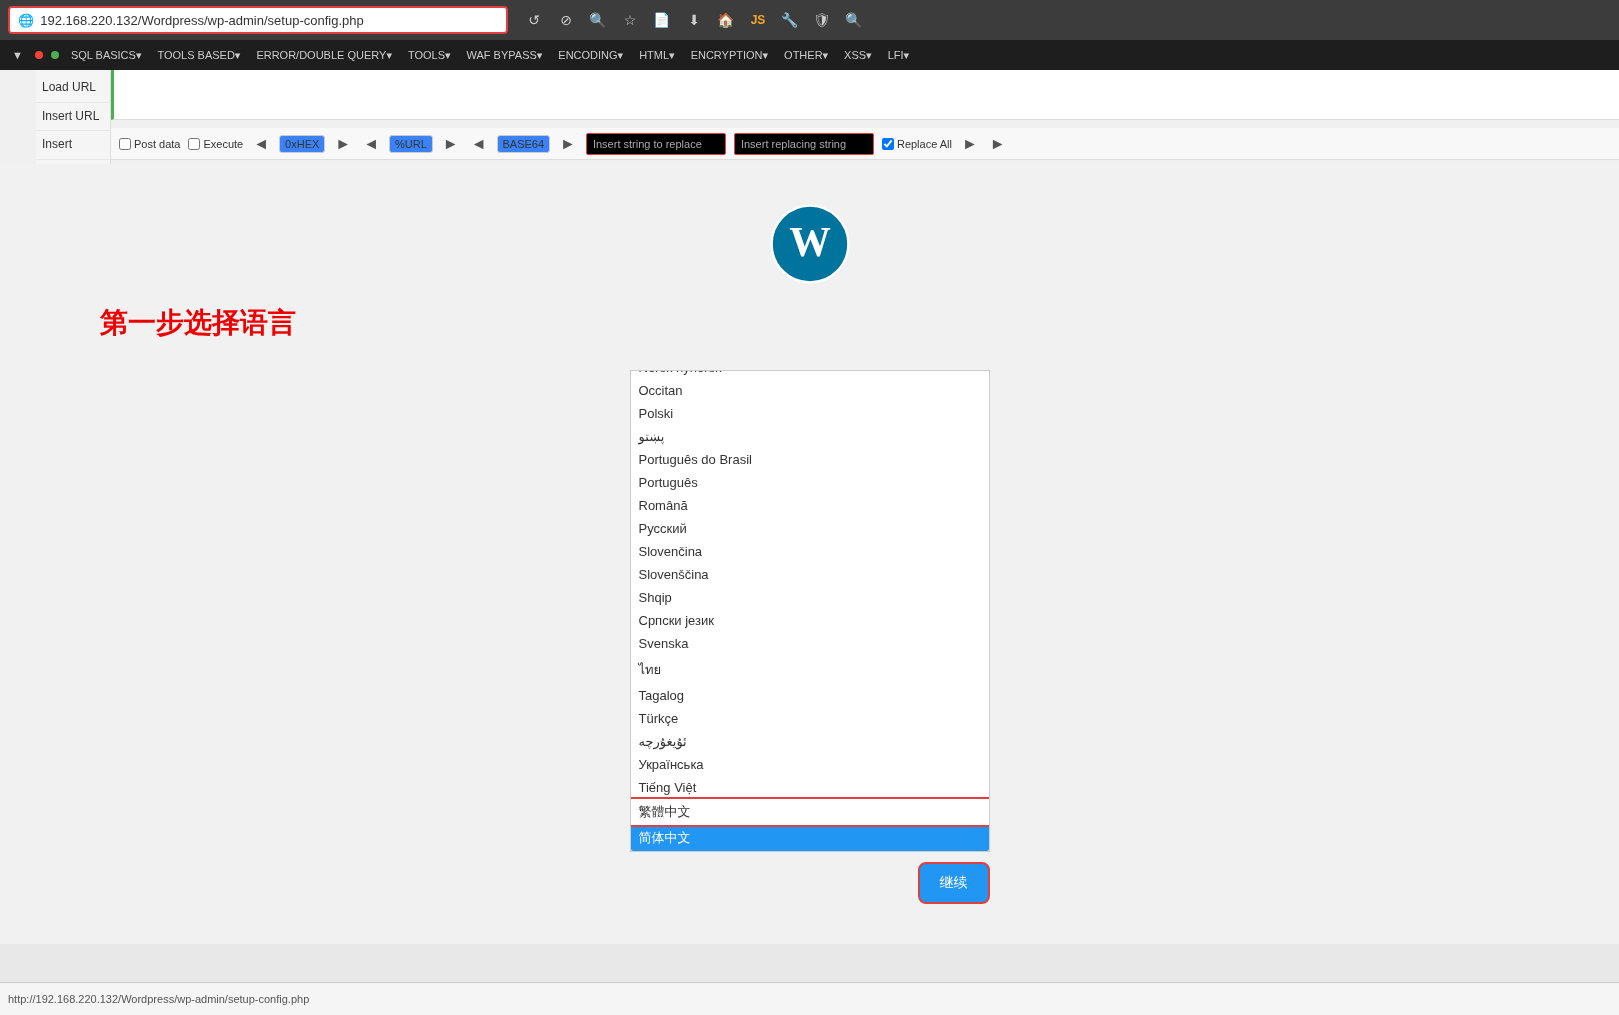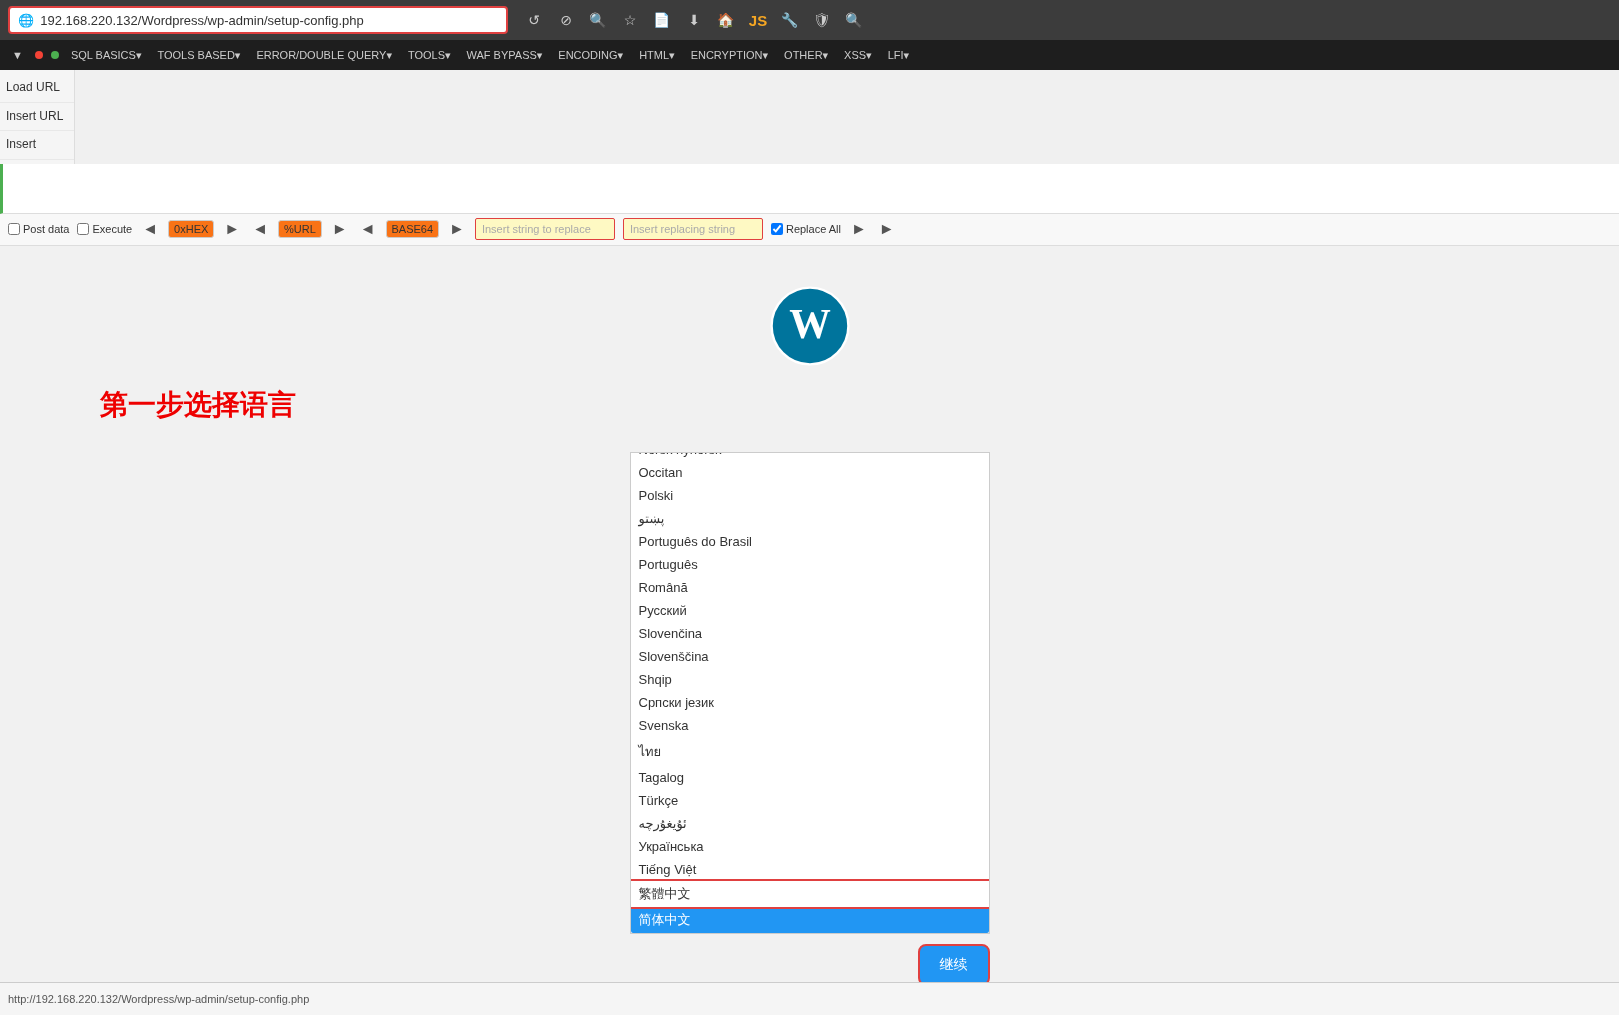--- a/index.html
+++ b/index.html
@@ -98,37 +98,37 @@
     .opt-checkbox input { width: 12px; height: 12px; }
     .arrow-btn {
       background: none;
       border: none;
       cursor: pointer;
       font-size: 16px;
       color: #555;
       padding: 0 2px;
     }
     .tag-btn {
-      background: #f97316;
+      background: #3b82f6;
       border: 1px solid #ccc;
       border-radius: 3px;
       font-size: 11px;
       padding: 2px 5px;
       cursor: pointer;
       color: #333;
     }
     .string-input {
       border: 1px solid #e04040;
       border-radius: 2px;
       font-size: 11px;
       padding: 2px 6px;
       width: 140px;
       height: 22px;
       color: #888;
-      background: #fef9c3;
+      background: #000000;
     }
     .string-input::placeholder { color: #aaa; }
 
     
     .page-content {
       flex: 1;
       background: #e8e8e8;
       position: relative;
       overflow: hidden;
     }
@@ -220,42 +220,43 @@
     }
 
     .full-layout {
       display: flex;
       flex-direction: column;
       height: 1015px;
     }
 
     .toolbar-row {
       display: flex;
-      flex-direction: column;
+      flex-direction: row;
+      padding-left: 36px;
     }
   </style>
 </head>
 <body>
 
 <div class="full-layout">
 
   <div class="browser-bar">
     <div class="address-bar">
       <span style="margin-right:6px; color:#888;">🌐</span>
       <span>192.168.220.132/Wordpress/wp-admin/setup-config.php</span>
     </div>
     <div class="browser-icons">
       <span class="browser-icon">↺</span>
       <span class="browser-icon">⊘</span>
       <span class="browser-icon">🔍</span>
       <span class="browser-icon">☆</span>
       <span class="browser-icon">📄</span>
       <span class="browser-icon">⬇</span>
       <span class="browser-icon">🏠</span>
-      <span class="browser-icon" style="color:#f5a623; font-weight:bold; font-size:15px;">JS</span>
+      <span class="browser-icon" style="color:#f5a623; font-weight:bold; font-size:12px;">JS</span>
       <span class="browser-icon">🔧</span>
       <span class="browser-icon">🛡</span>
       <span class="browser-icon">🔍</span>
     </div>
   </div>
 
   <div class="pentest-bar">
     <span class="pentest-item">▼</span>
     <span class="pentest-dot-red"></span>
     <span class="pentest-dot-green"></span>
@@ -273,21 +274,21 @@
   </div>
 
   <div class="toolbar-row">
 
     <div class="sidebar">
       <div class="sidebar-item">Load URL</div>
       <div class="sidebar-item">Insert URL</div>
       <div class="sidebar-item">Insert</div>
     </div>
 
-    <div style="flex:1; display:flex; flex-direction:column;">
+    <div style="flex:1; display:flex; flex-direction:column;gap:8px;">
 
       <div style="background:white; height:50px; border-bottom:1px solid #ddd; border-left: 3px solid #4caf50; padding: 4px 8px;">
         <div style="height:100%; display:flex; align-items:center; font-size:12px; color:#999;"></div>
       </div>
 
       <div class="options-bar">
         <label class="opt-checkbox">
           <input type="checkbox" style="">
           <span>Post data</span>
         </label>

